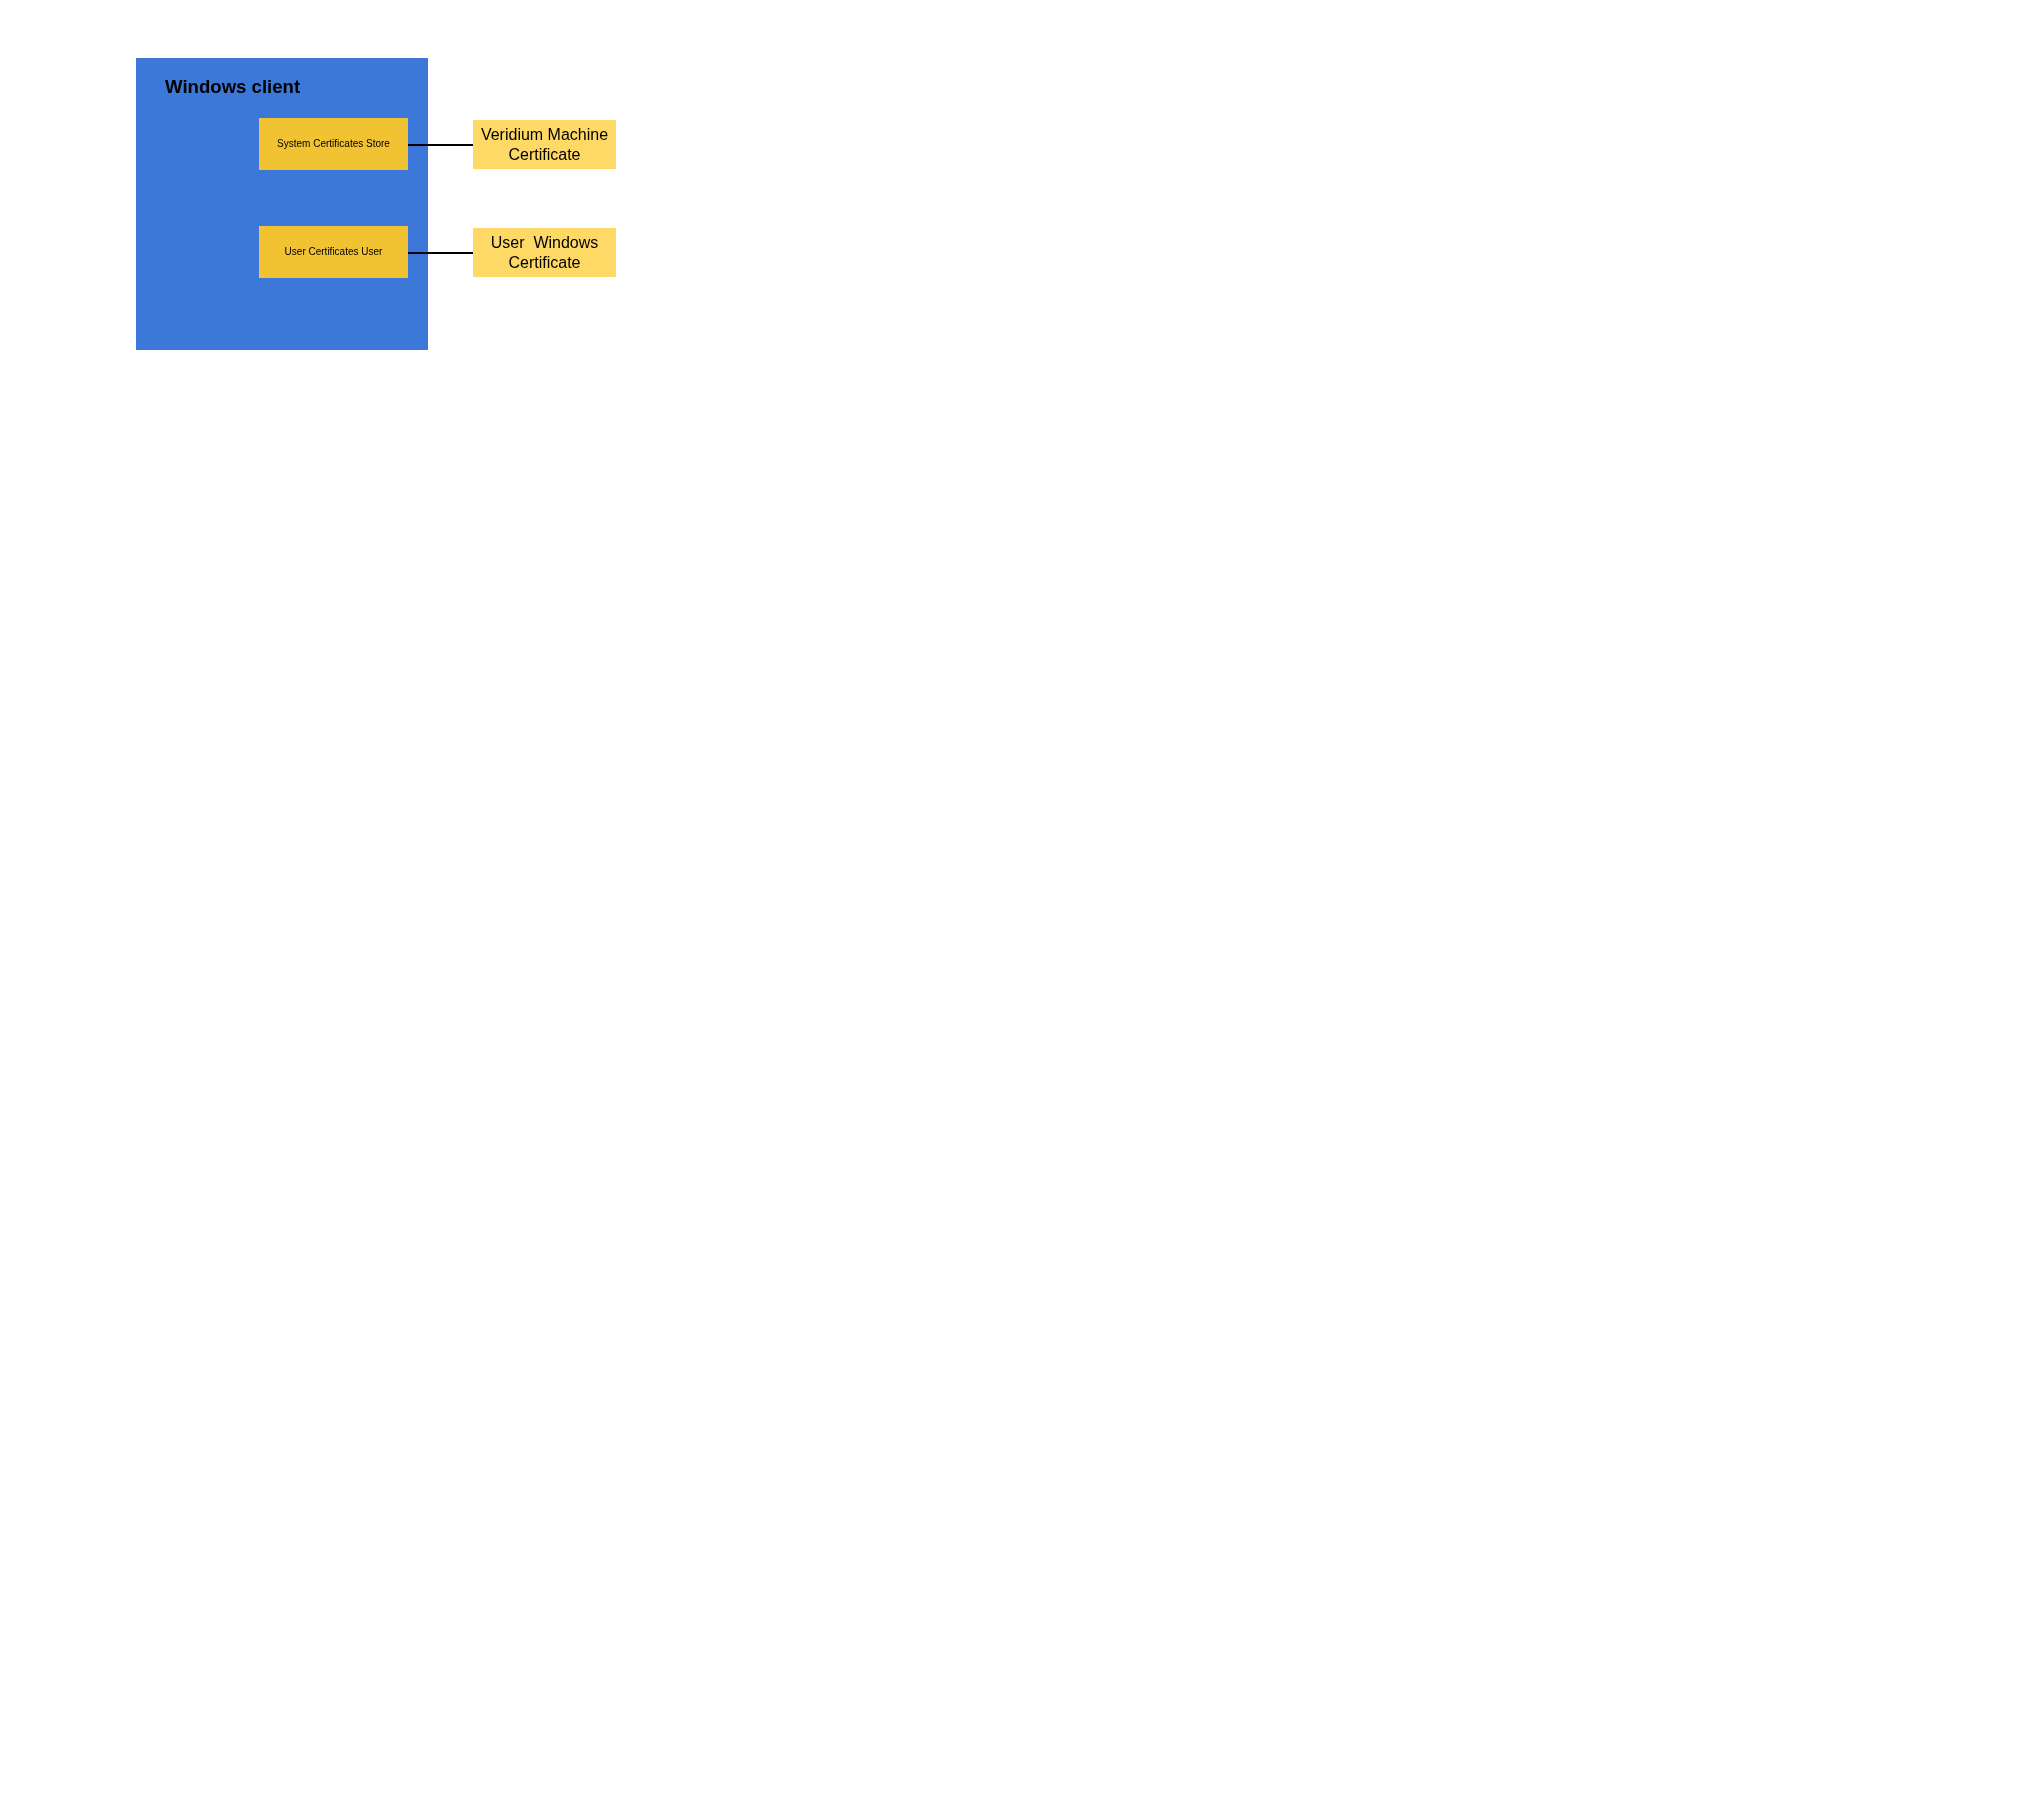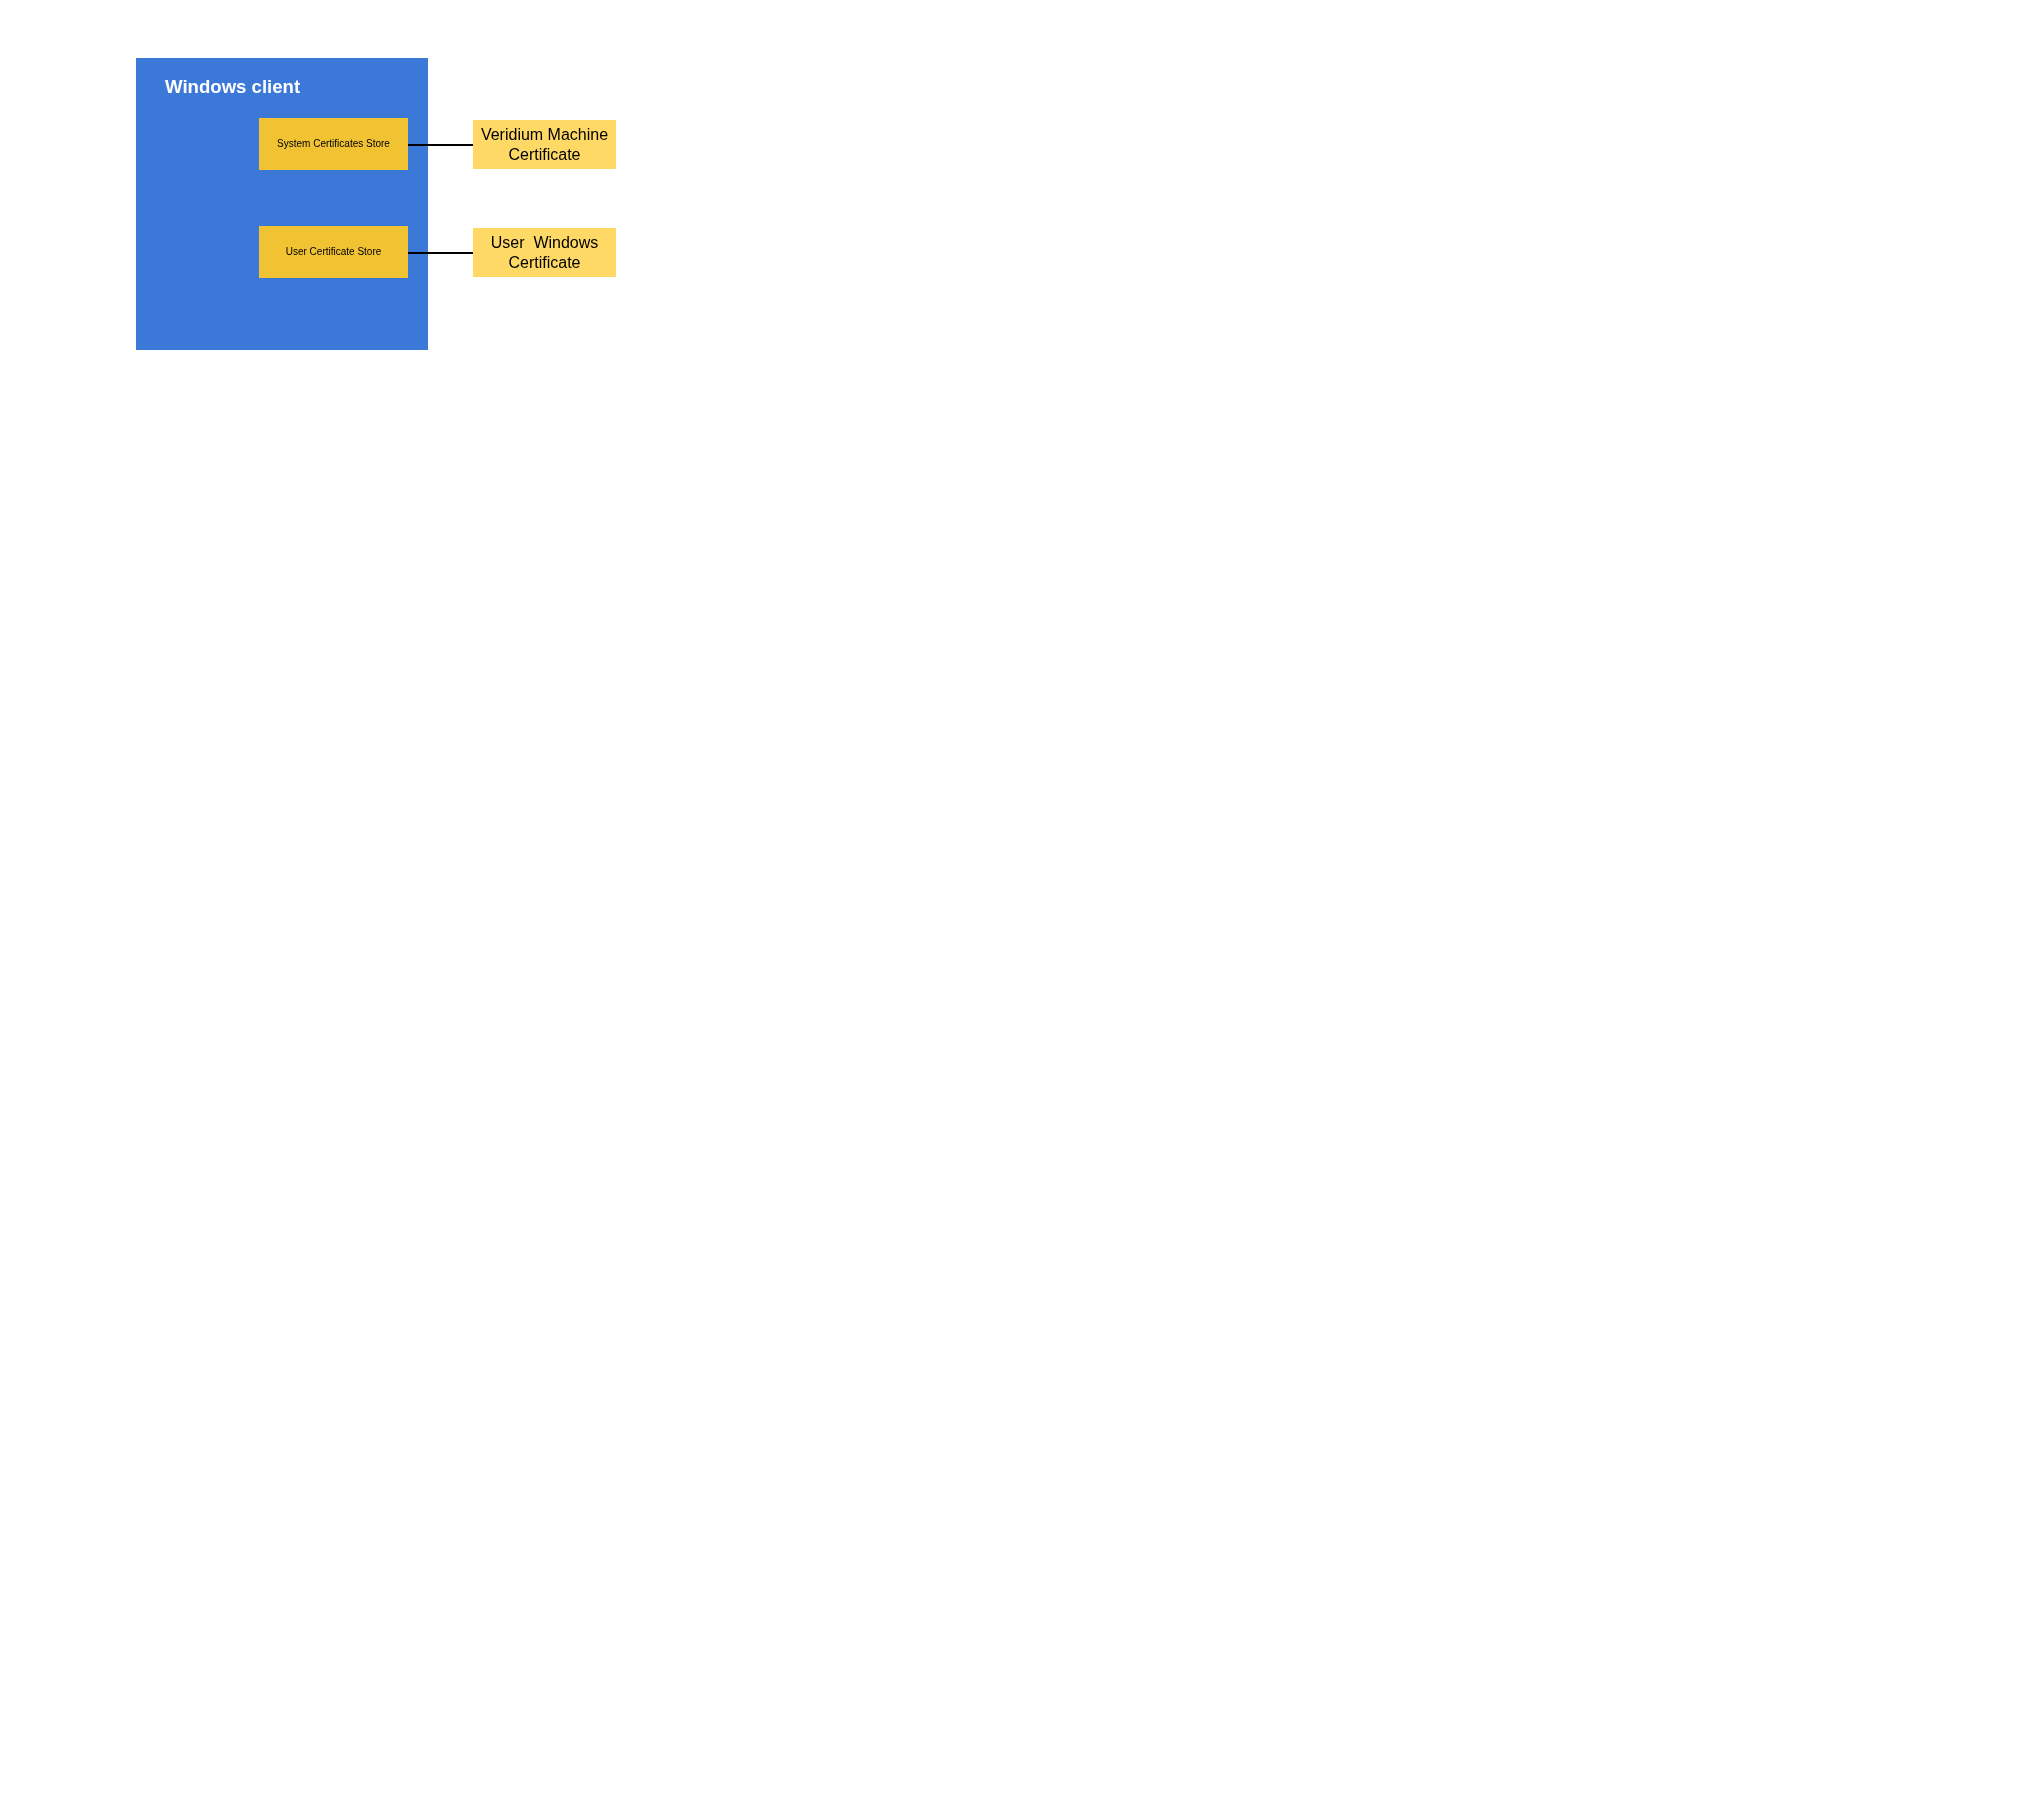--- a/index.html
+++ b/index.html
@@ -64,28 +64,28 @@
   }
   .connector-1 { left: 408px; top: 144px; width: 65px; }
   .connector-2 { left: 408px; top: 252px; width: 65px; }
 </style>
 </head>
 <body>
 
 <div class="stage">
 
   <div class="container-rect" style="background-color: rgb(60, 120, 216);">
-    <div class="container-title" style="color: #ffffff; text-align: center;">Windows client</div>
+    <div class="container-title" style="color: #000000; text-align: center;">Windows client</div>
 
     <div class="node store-node node-store-system" style="background-color: rgb(241, 194, 50);">
       <span class="node-label">System Certificates Store</span>
     </div>
 
     <div class="node store-node node-store-user" style="background-color: rgb(241, 194, 50);">
-      <span class="node-label">User Certificate Store</span>
+      <span class="node-label">User Certificates User</span>
     </div>
   </div>
 
   <div class="connector connector-1" style="background-color: rgb(0, 0, 0);"></div>
 
   <div class="connector connector-2" style="background-color: rgb(0, 0, 0);"></div>
 
   <div class="node cert-node node-cert-machine" style="background-color: rgb(255, 217, 102);">
     <span class="node-label">Veridium Machine Certificate</span>
   </div>

